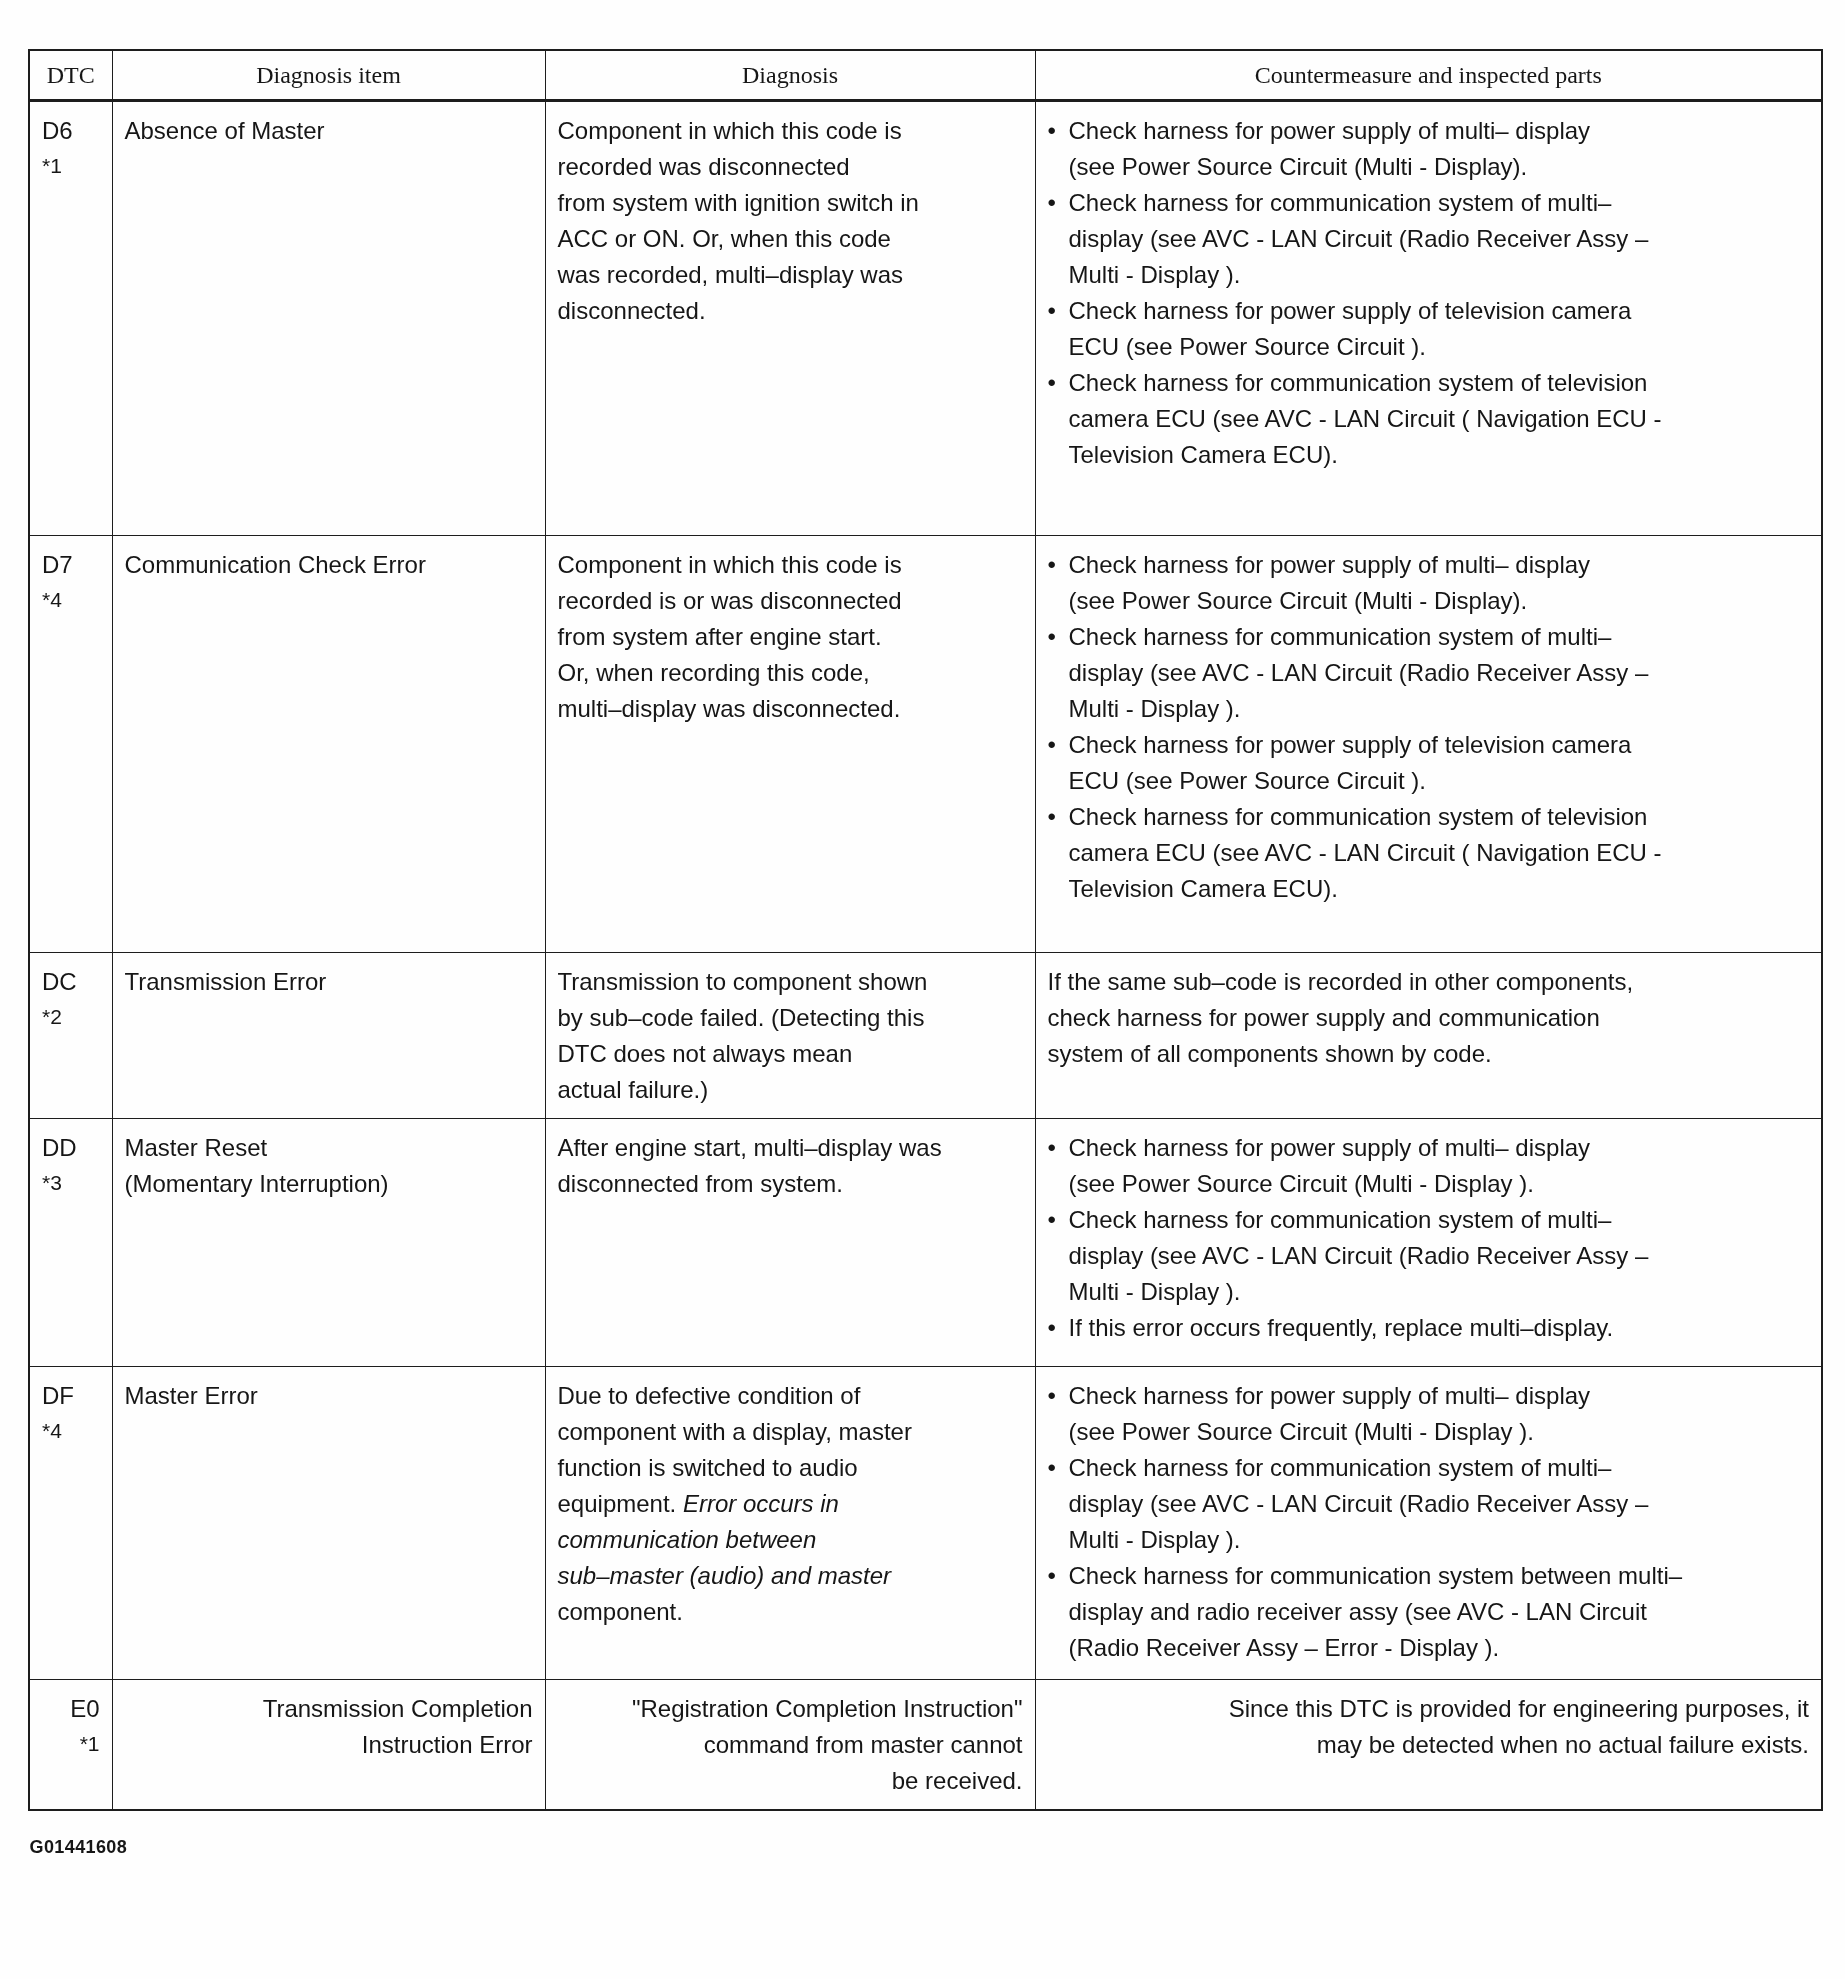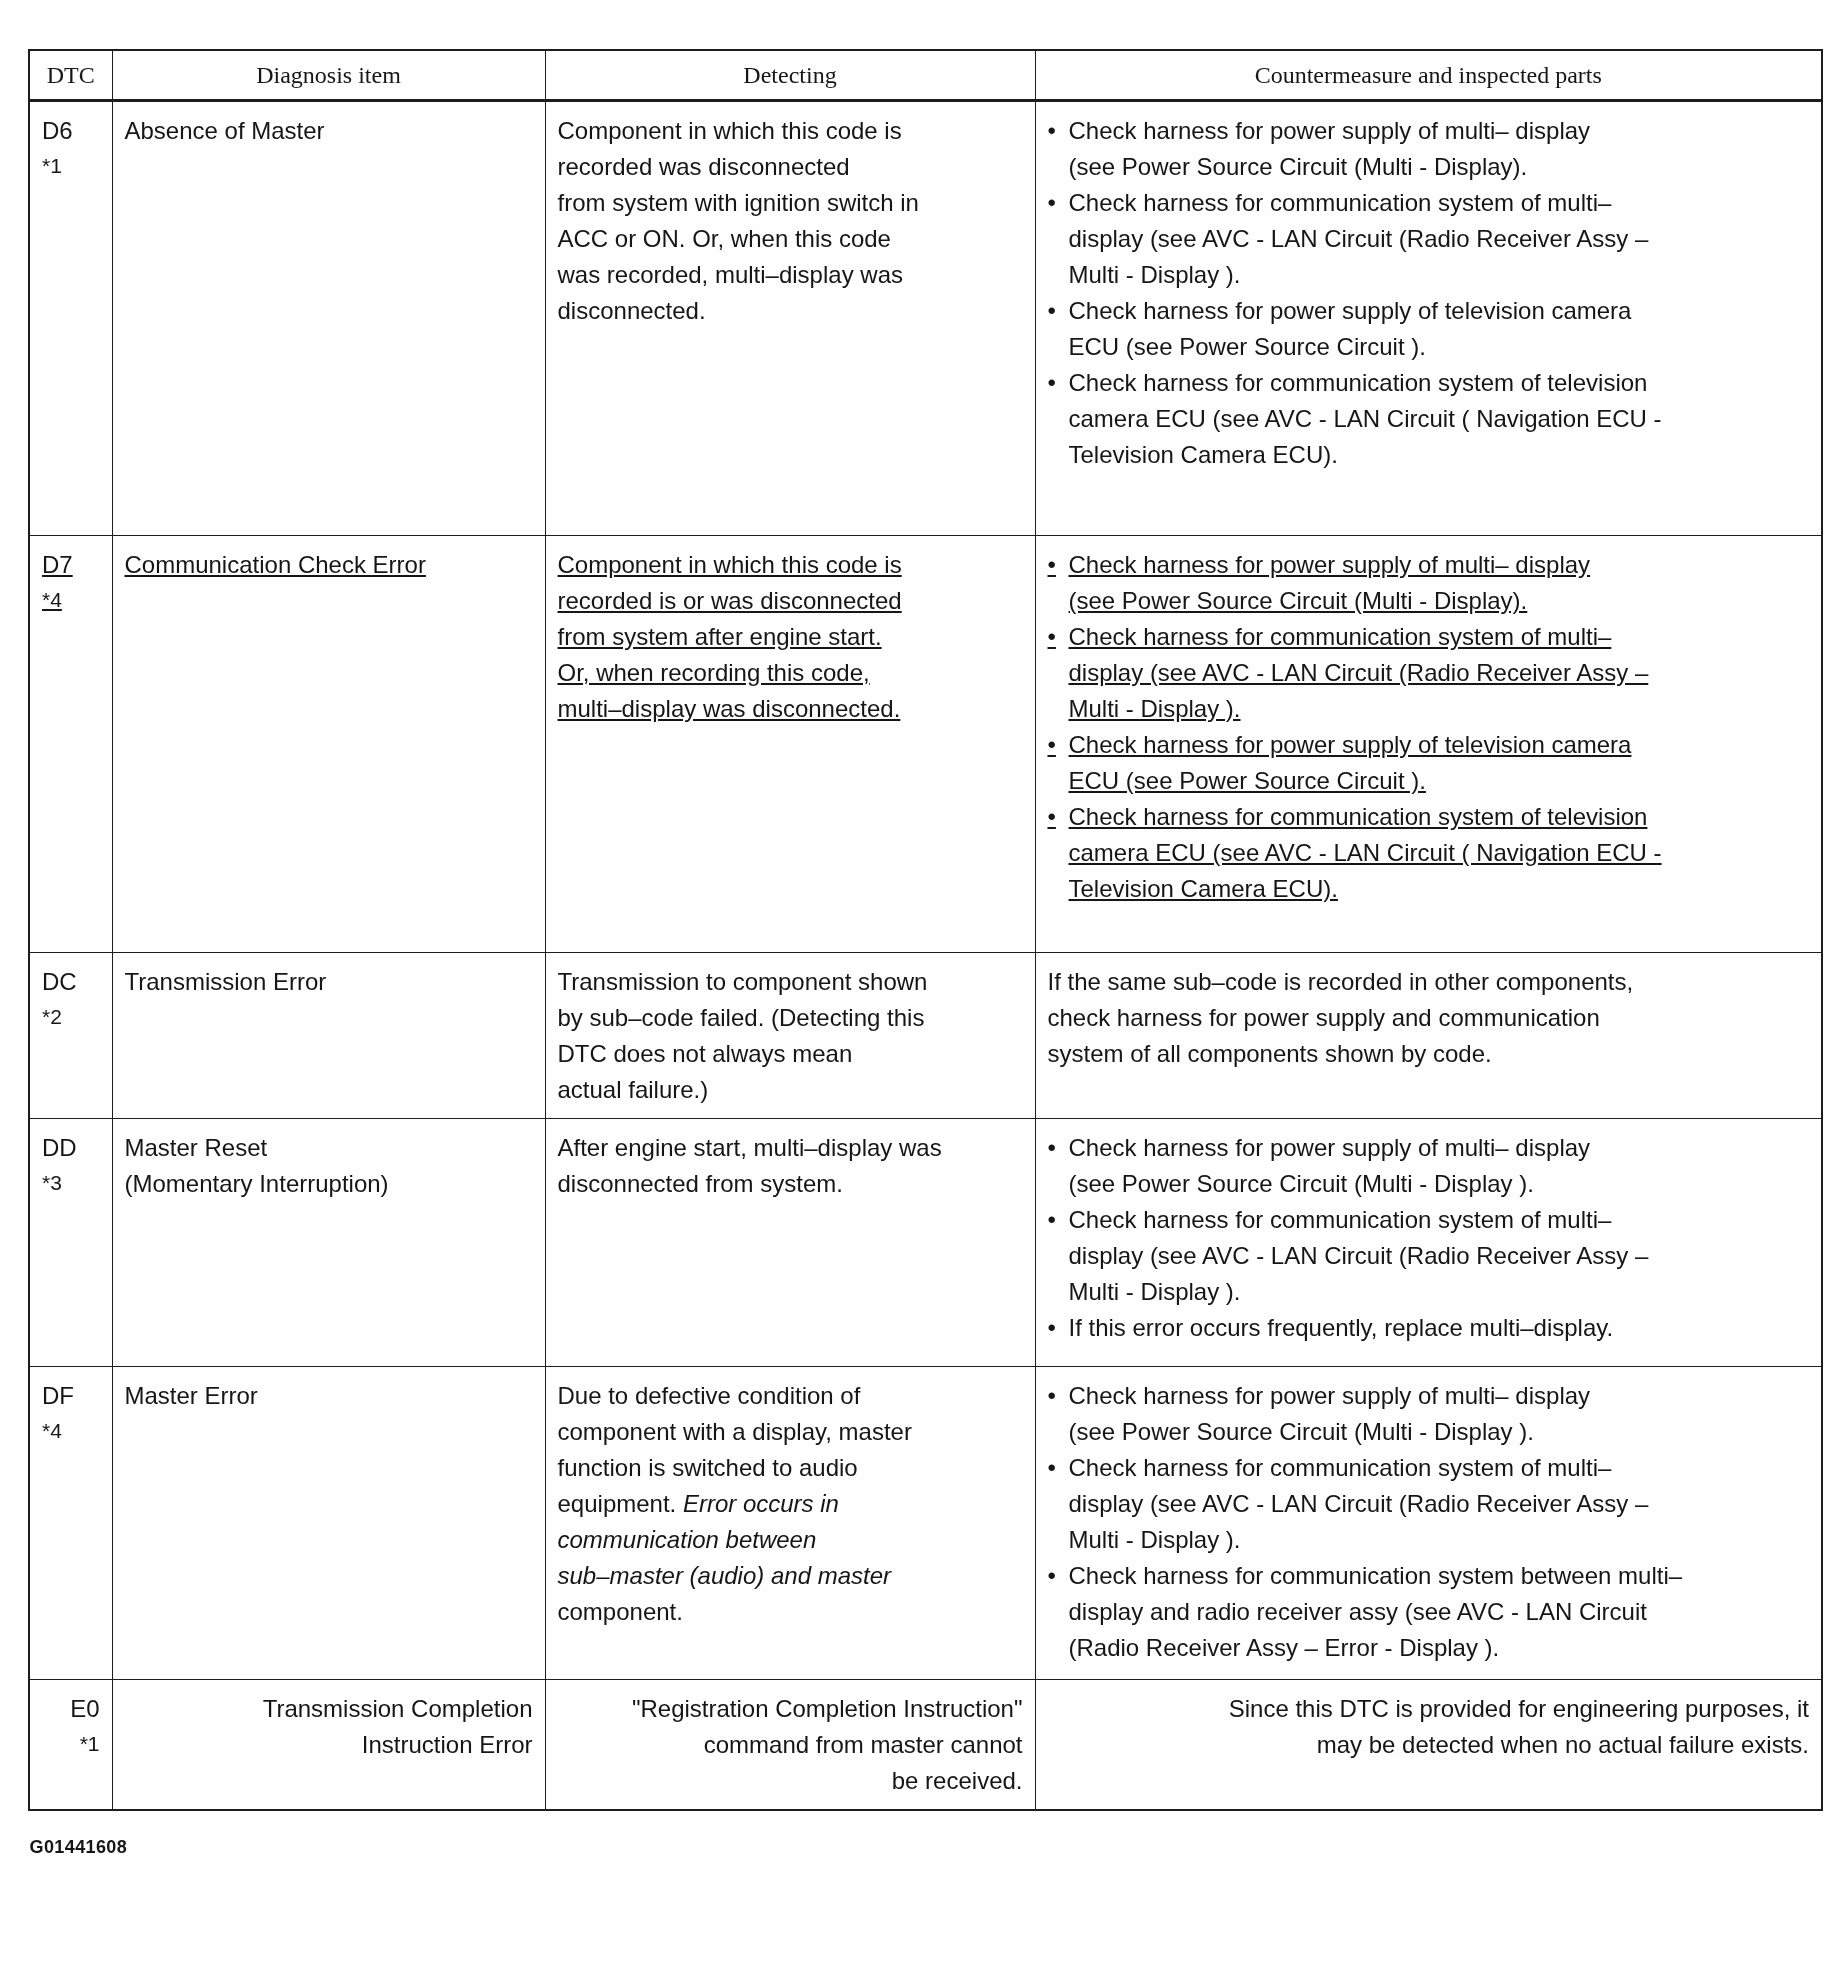--- a/index.html
+++ b/index.html
@@ -42,21 +42,21 @@
     font-weight: 400;
     text-align: center;
     padding: 5.2px 7px;
     border-bottom-width: 3.5px;
     height: 38px;
     vertical-align: middle;
     font-family: Liberation Serif, serif;
   }
 
   tr.r0 { height: 435px; }
-  tr.r1 { height: 417px; text-decoration: underline; }
+  tr.r1 { height: 417px; }
   tr.r2 { height: 165px; }
   tr.r3 { height: 248px; }
   tr.r4 { height: 313px; }
   tr.r5 { height: 122px; text-align: right; }
 
   td.dtc-cell { padding: 7px 7px; }
   .dtc-code { font-size: 24px; }
   .dtc-note { font-size: 21px; margin-top: 1.7px; }
 
   .pre { white-space: pre-line; }
@@ -99,21 +99,21 @@
     <colgroup>
       <col class="c-dtc">
         <col class="c-diag">
         <col class="c-cond">
         <col class="c-meas">
     </colgroup>
     <thead>
       <tr>
         <th>DTC</th>
         <th>Diagnosis item</th>
-        <th>Detecting</th>
+        <th>Diagnosis</th>
         <th>Countermeasure and inspected parts</th>
       </tr>
     </thead>
     <tbody>
 
       <tr class="r0">
         <td class="dtc-cell">
           <div class="dtc-code">D6</div>
           <div class="dtc-note">*1</div>
         </td>

